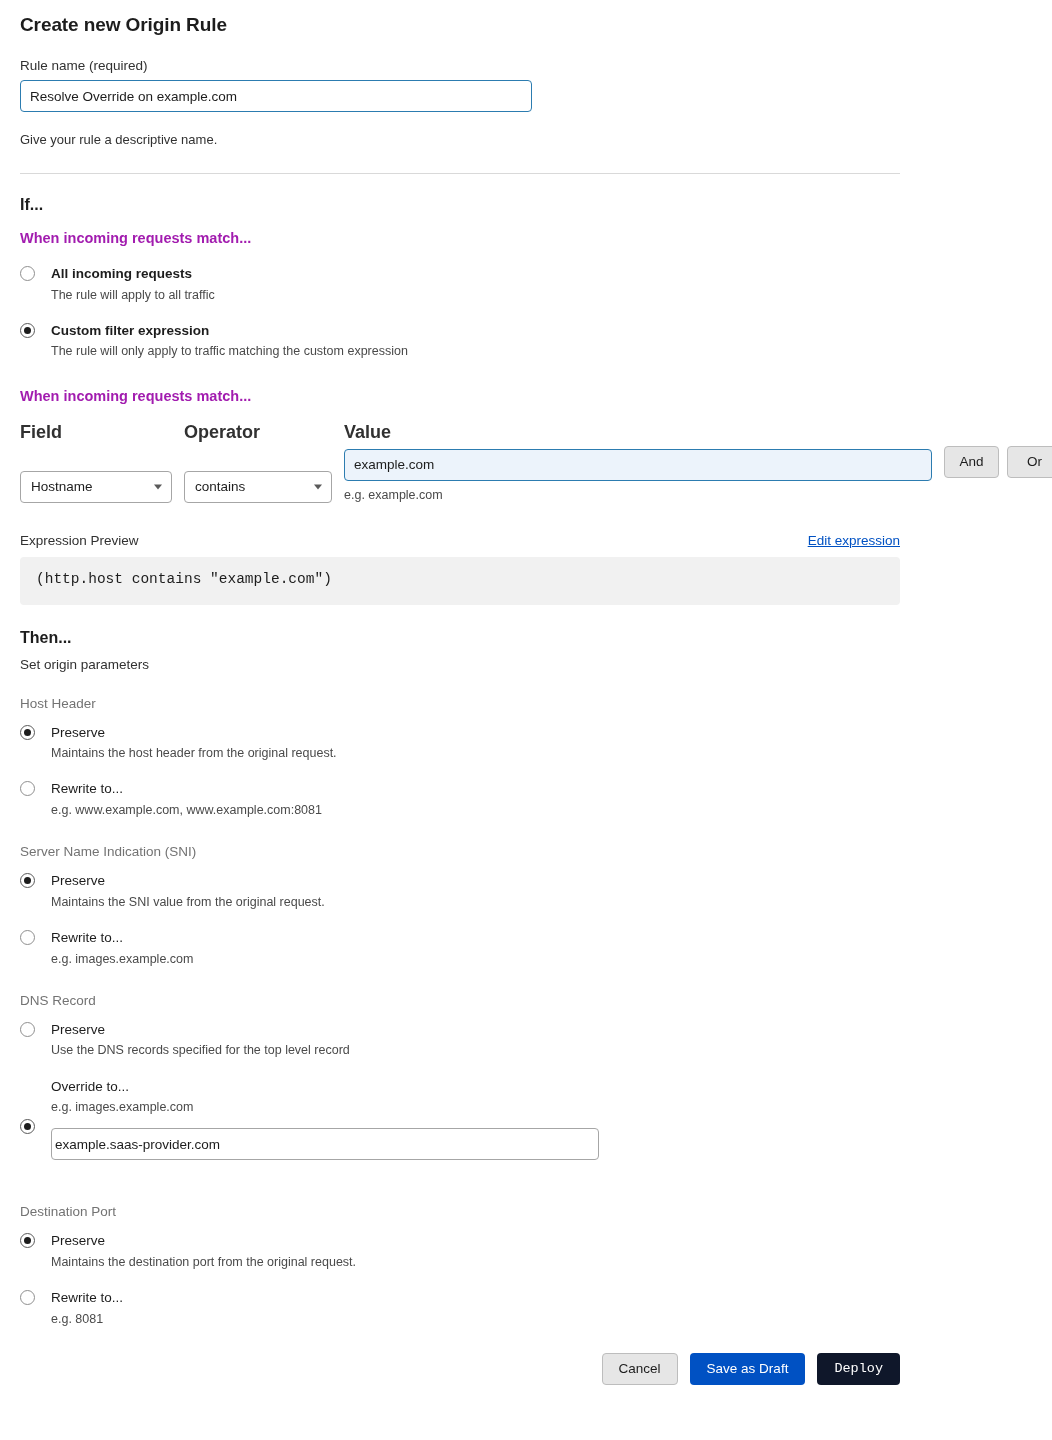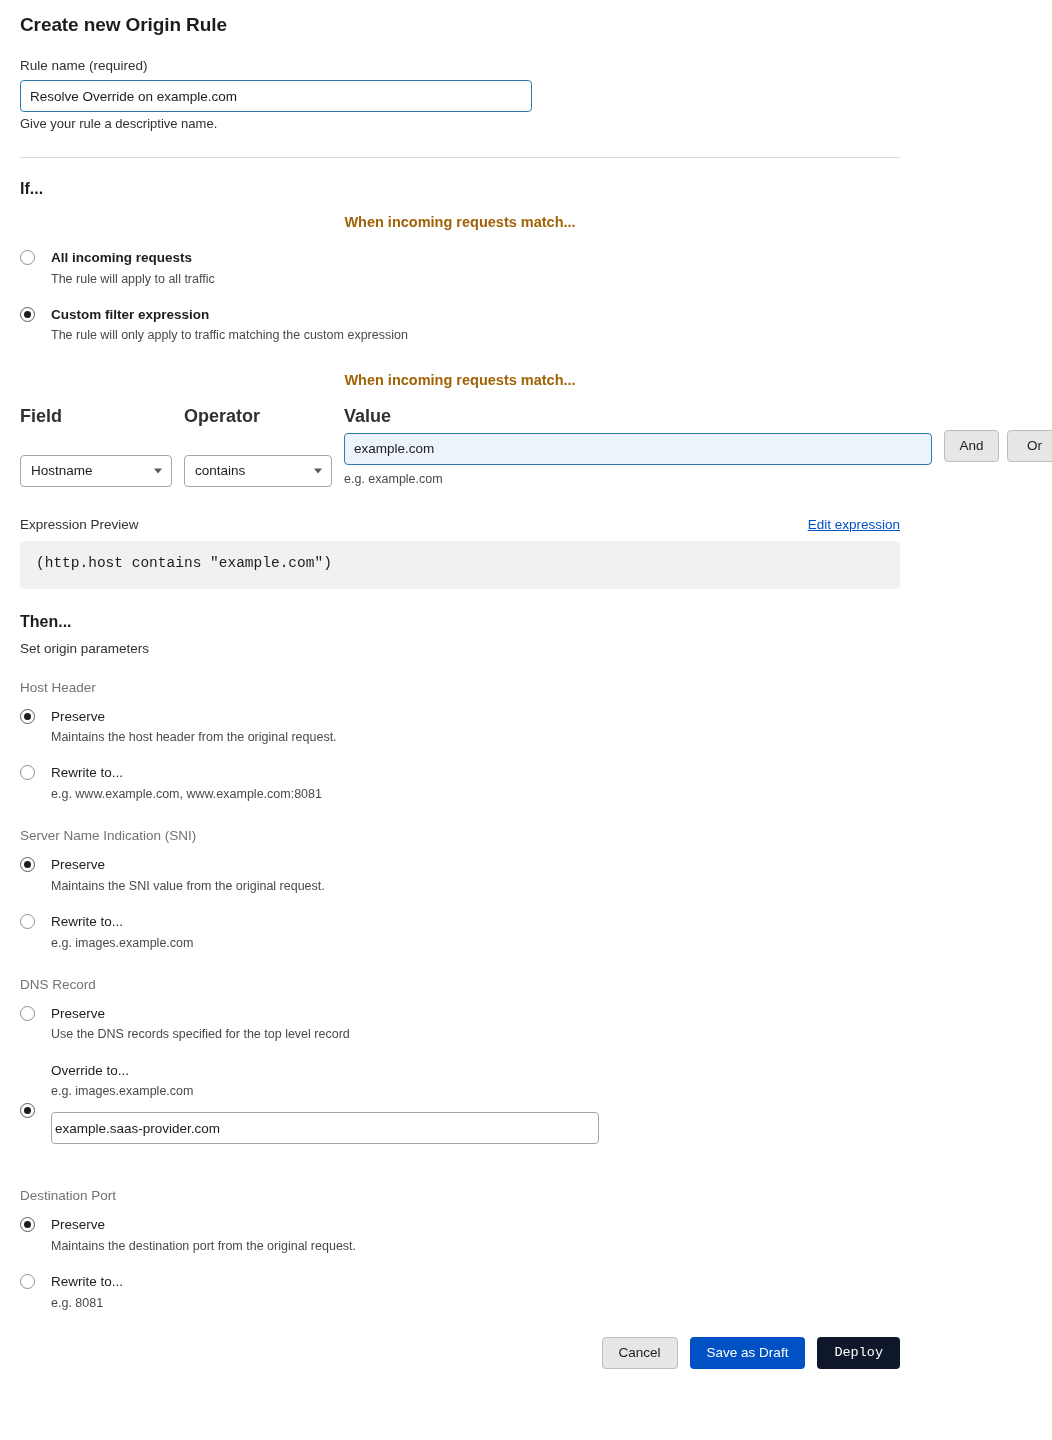--- a/index.html
+++ b/index.html
@@ -40,39 +40,38 @@
     font-size: 13.5px;
     font-family: "Liberation Sans", sans-serif;
     color: #1d1d1d;
     background: #fff;
     outline: none;
   }
   .rule-name-input { width: 512px; }
   .help-text {
     font-size: 13px;
     color: #313131;
-    margin-top: 4px;
+    margin-top: 20px;
   }
   .divider {
     border: none;
     border-top: 1px solid #d9d9d9;
     margin: 26px 0 22px 0;
   }
   .section-heading {
     font-size: 16px;
     font-weight: bold;
     margin: 0 0 16px 0;
     color: #1d1d1d;
   }
   .sub-heading {
     font-size: 14.5px;
     font-weight: bold;
     margin: 0 0 18px 0;
-    color: #a16207;
-    text-align: center;
+    color: #a21caf;
   }
   .radio-row {
     display: flex;
     align-items: flex-start;
     margin-bottom: 18px;
   }
   .radio {
     width: 15px;
     height: 15px;
     border-radius: 50%;

